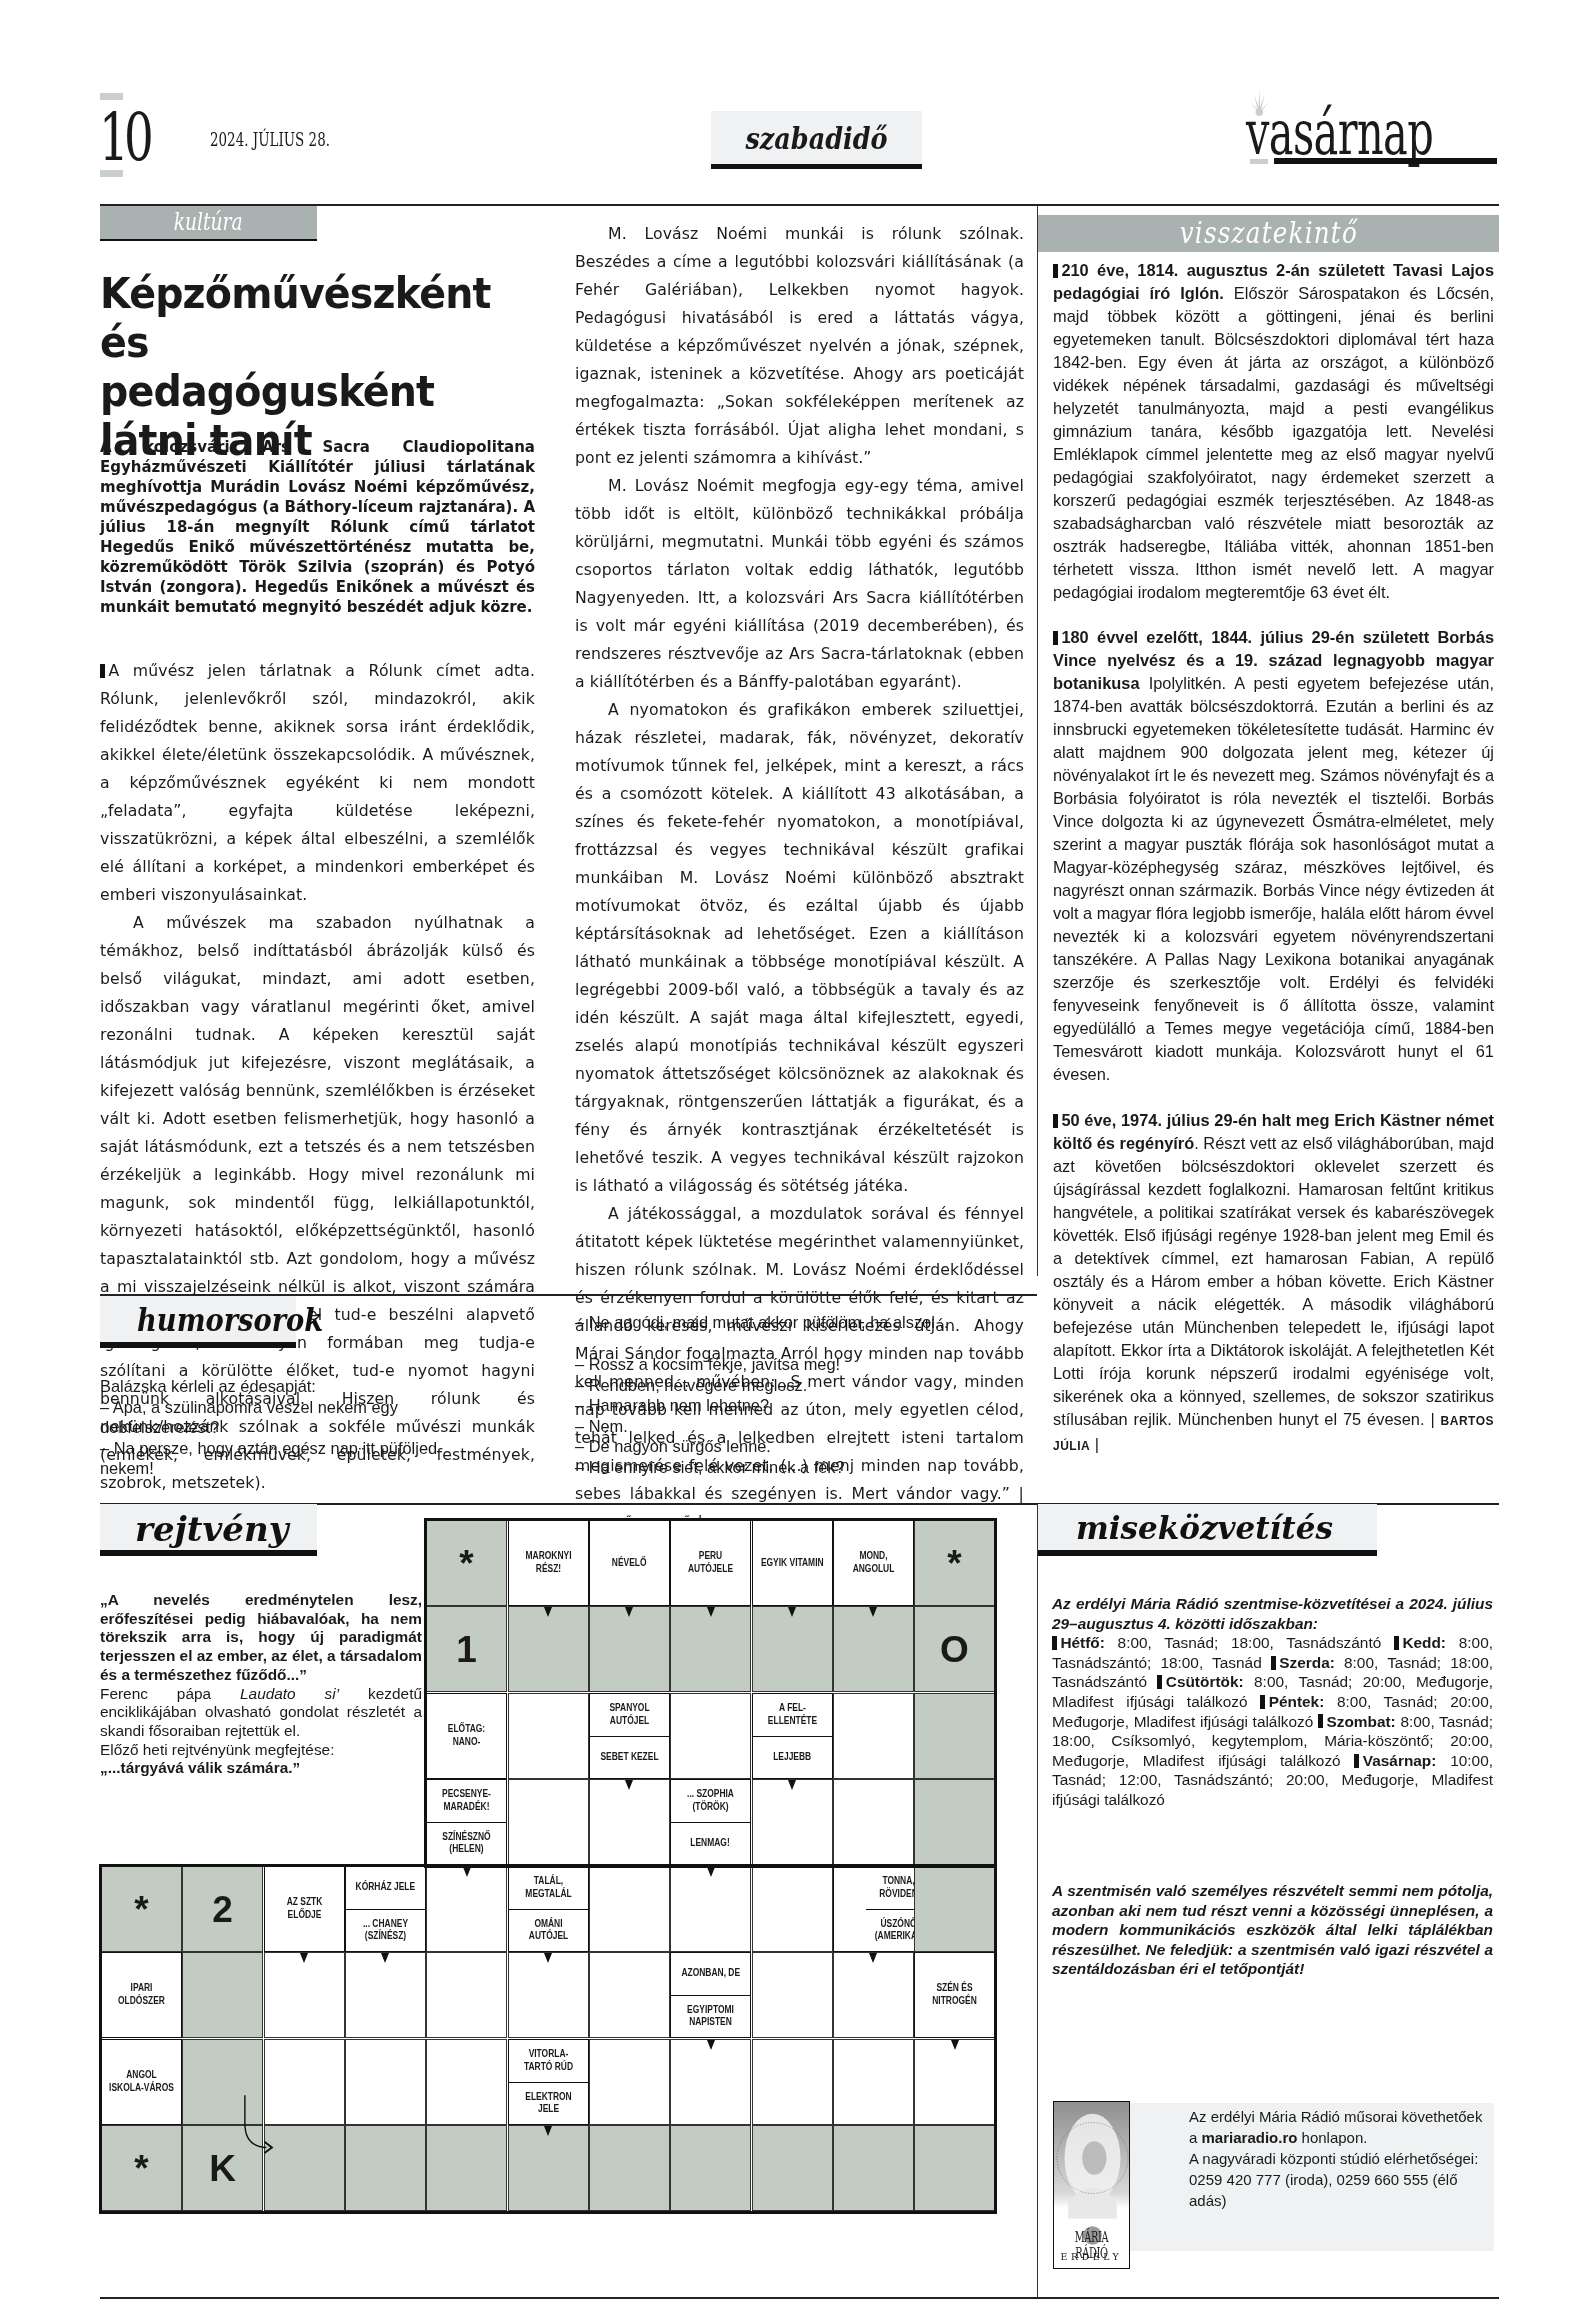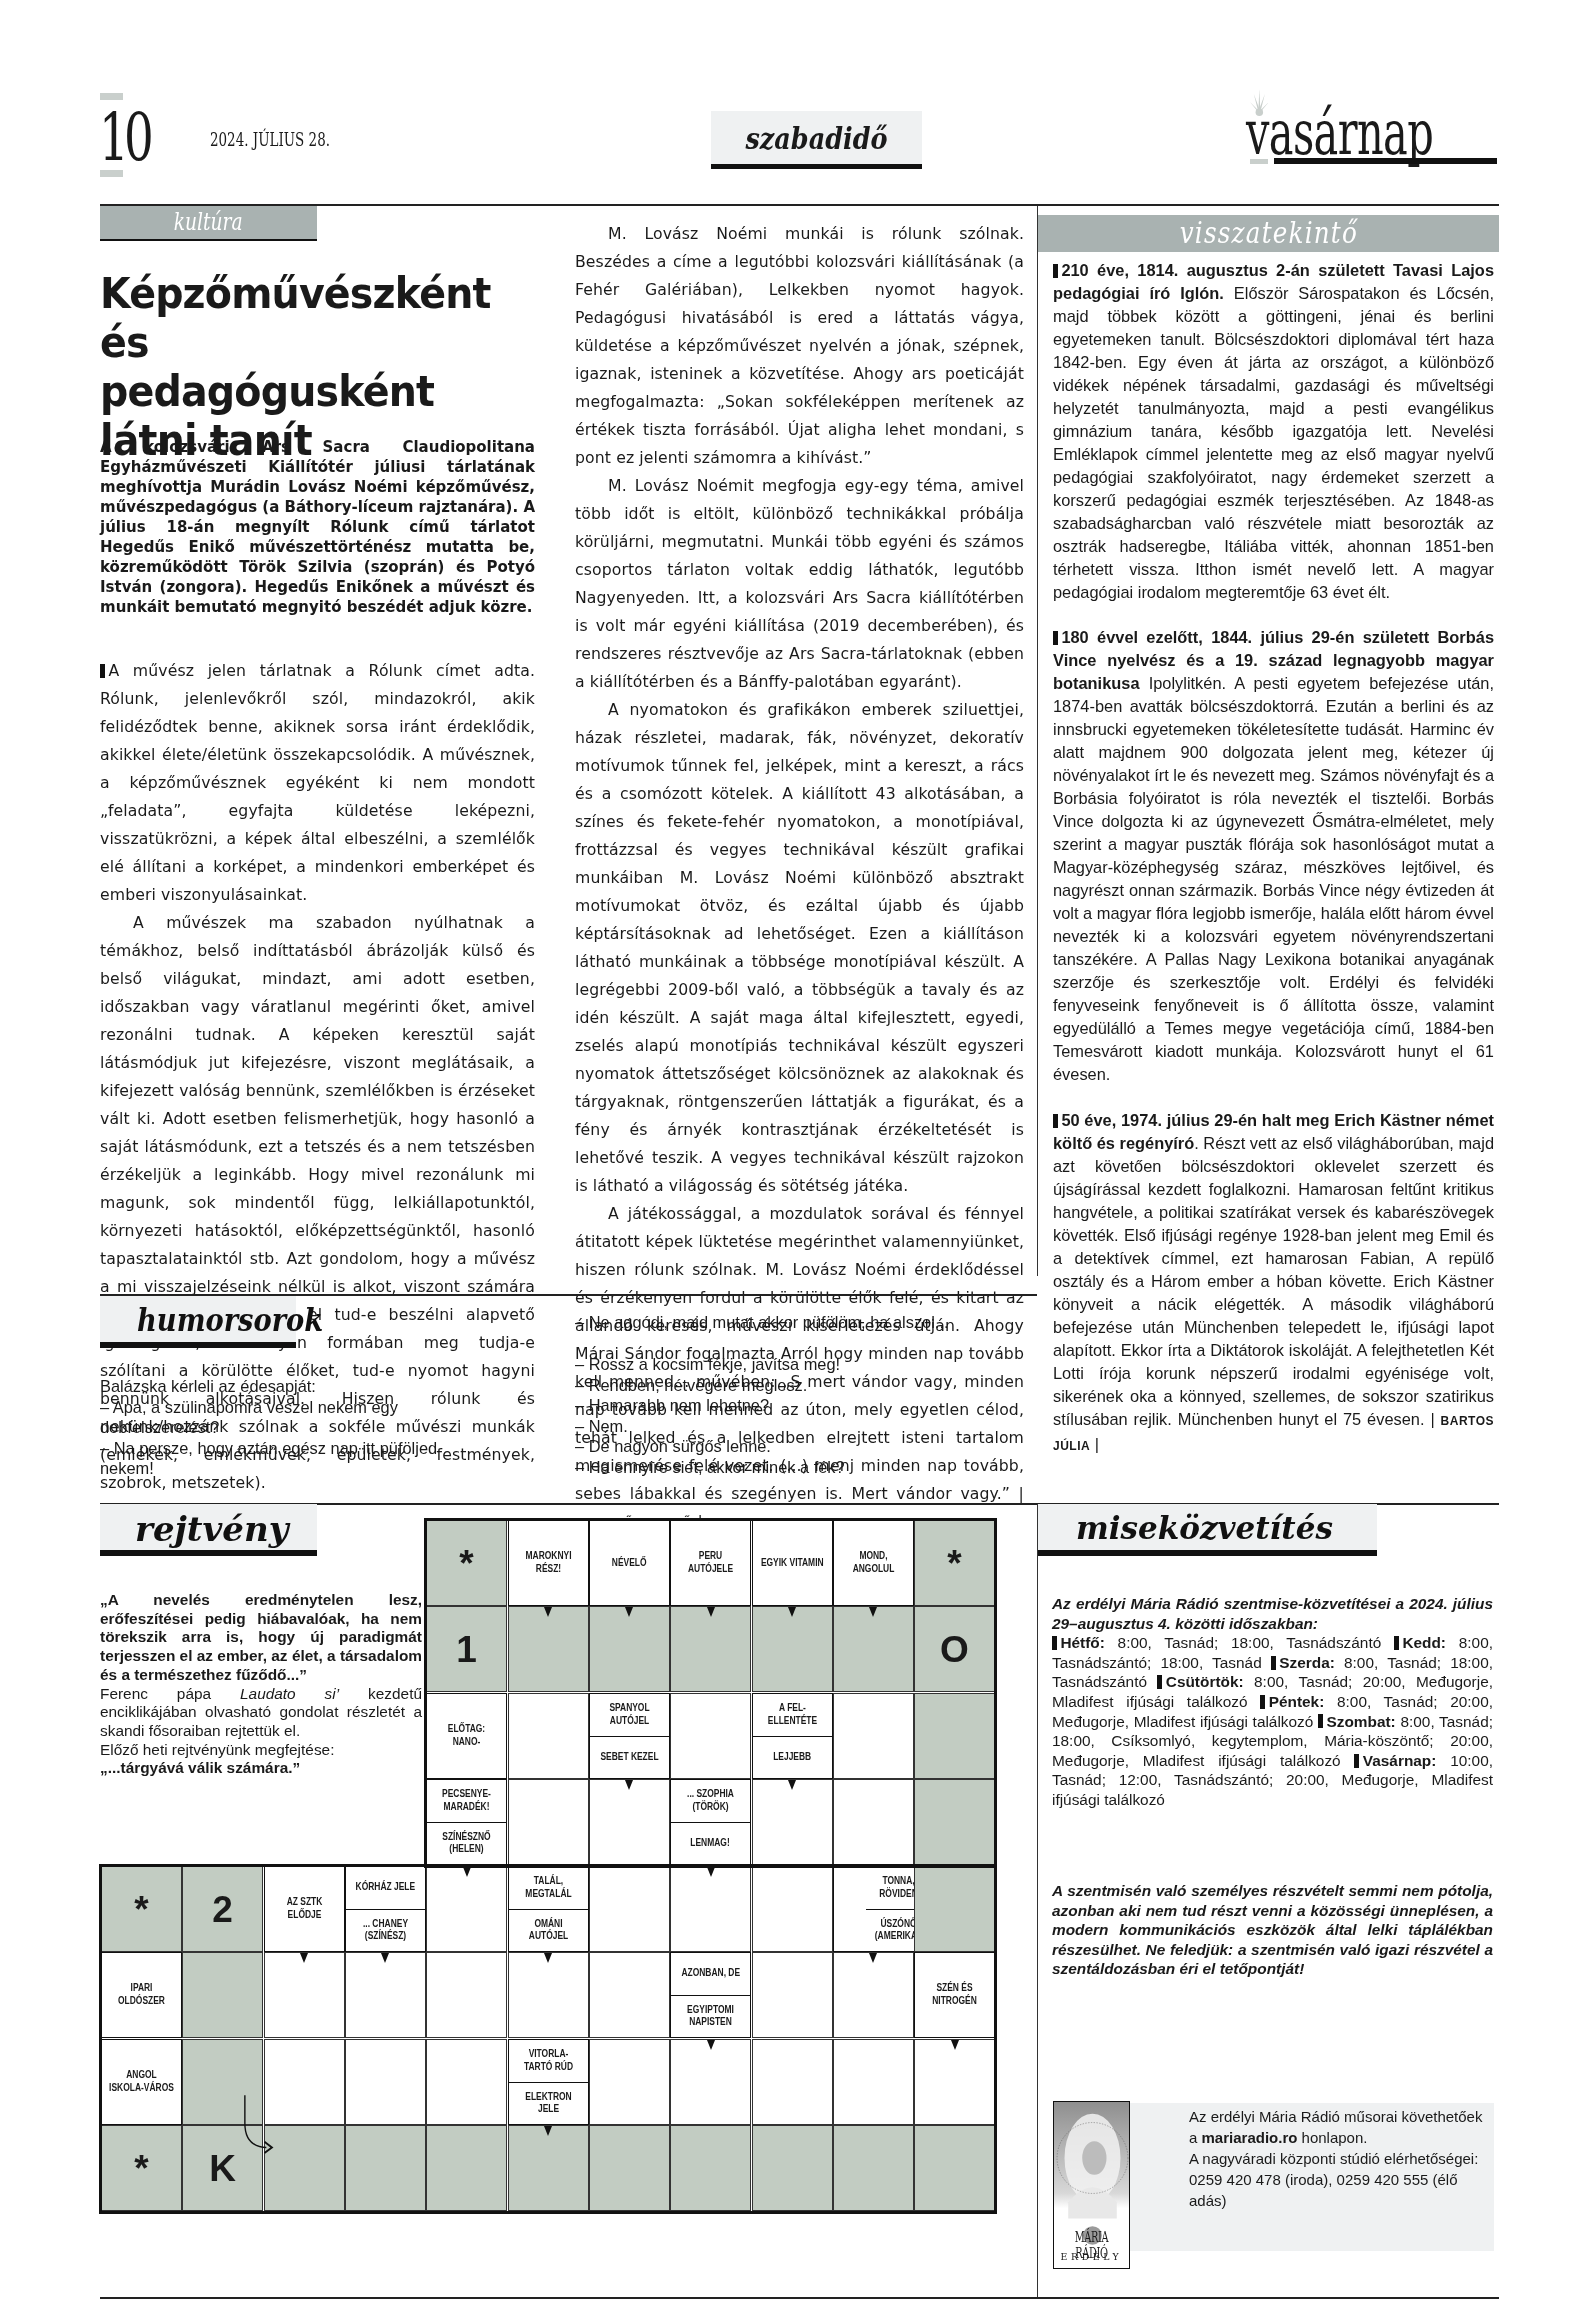--- a/index.html
+++ b/index.html
@@ -379,17 +379,17 @@
     <path d="M30 215 Q82 150 134 215 L134 250 L30 250Z" fill="#e8e8e8"></path>
     <circle cx="82" cy="120" r="76" fill="none" stroke="#555" stroke-width="1" stroke-dasharray="3 3"></circle>
     <rect x="0" y="250" width="164" height="110" fill="#ffffff"></rect>
     <circle cx="82" cy="286" r="20" fill="#9a9a9a"></circle>
   </svg>
   <div style="position:absolute; left:0; right:0; top:127px; text-align:center; font-family:'DejaVu Serif', serif; font-size:14px; letter-spacing:-0.5px; transform:scaleX(0.7);">MÁRIA RÁDIÓ</div>
   <div style="position:absolute; left:0; right:0; top:149px; text-align:center; font-family:'DejaVu Serif', serif; font-size:9.3px; letter-spacing:3.7px;">ERDÉLY</div>
 </div>
 <div class="radio-text">
   <span>Az erdélyi Mária Rádió műsorai követhetőek a </span><b>mariaradio.ro</b><span> honlapon.</span>
-  <div>A nagyváradi központi stúdió elérhetőségei: 0259 420 478 (iroda), 0259 420 555 (élő adás)</div>
+  <div>A nagyváradi központi stúdió elérhetőségei: 0259 420 777 (iroda), 0259 660 555 (élő adás)</div>
 </div>
 
 <div class="rule-h" style="left:100px; width:1399px; top:2297px;"></div>
 
 
 </body></html>

